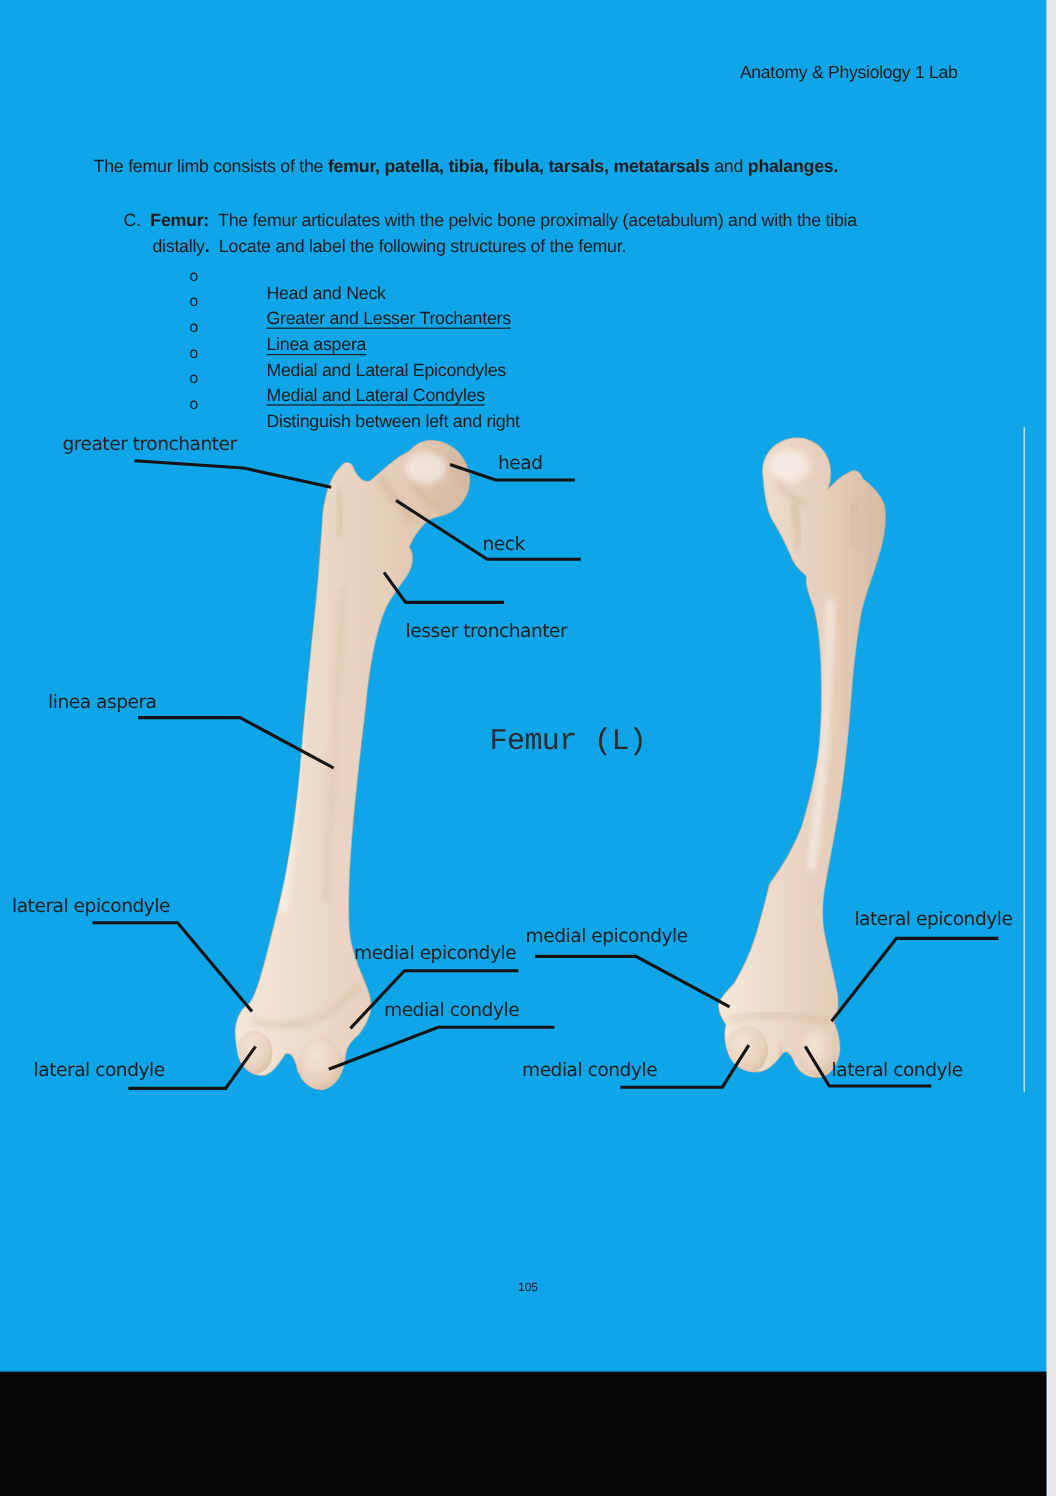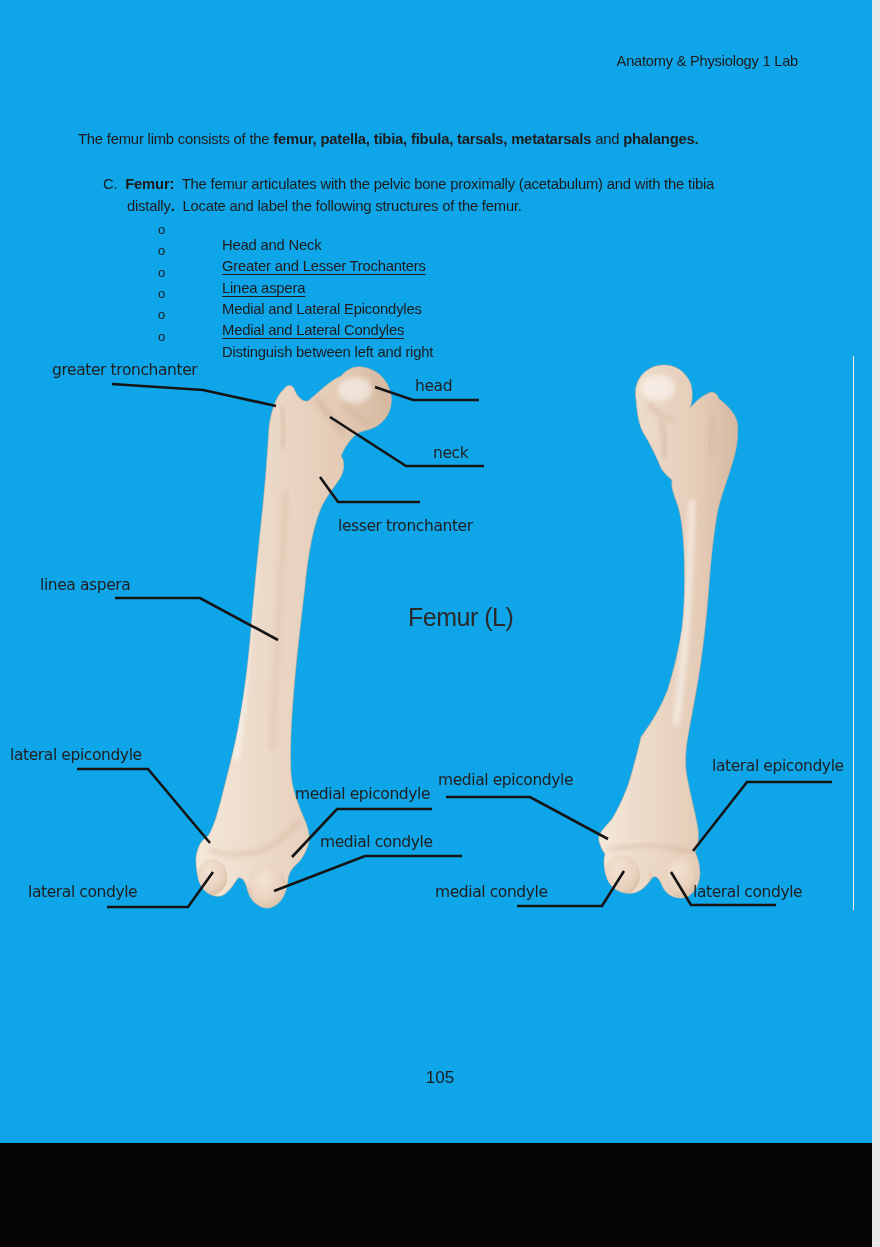--- a/index.html
+++ b/index.html
@@ -14,24 +14,24 @@
   .c-line1{left:103px;top:176px;font-size:14.8px;letter-spacing:-0.2px;white-space:pre;}
   .c-line2{left:127px;top:198px;font-size:14.8px;letter-spacing:-0.2px;white-space:pre;text-align:center;}
   .checklist{left:158px;top:219px;font-size:14.8px;letter-spacing:-0.2px;}
   .check-item{position:relative;height:21.35px;line-height:21.35px;white-space:nowrap;}
   .check-item .marker{position:absolute;left:0;top:0;font-size:13px;}
   .check-item .txt{position:absolute;left:23px;top:16px;margin-left:41px;}
   .figure{left:0;top:0;width:880px;height:1247px;}
   .fig-svg{position:absolute;left:0;top:0;}
   .fig-label{position:absolute;font-family:"DejaVu Sans",sans-serif;font-size:15.5px;
              letter-spacing:-0.4px;color:#1f1f1f;white-space:nowrap;text-align:center;}
-  .fig-caption{position:absolute;left:408px;top:603px;font-family:Liberation Sans, sans-serif;
+  .fig-caption{position:absolute;left:408px;top:603px;font-family:Liberation Mono, monospace;
                font-size:25px;letter-spacing:-0.5px;color:#2a2a2a;white-space:nowrap;}
   #leader-lines polyline{fill:none;stroke:#141414;stroke-width:2.6;}
-  .page-number{left:0;top:1068px;width:880px;text-align:center;font-size:17px;}
+  .page-number{left:0;top:1068px;width:880px;text-align:center;font-size:10px;}
   .footer-bar{left:0;top:1143px;width:880px;height:104px;background:#040404;}
 </style>
 </head>
 <body>
 
 <div class="page">
 
   <div class="abs header-right">Anatomy &amp; Physiology 1 Lab</div>
 
 
@@ -143,21 +143,21 @@
           <polyline points="832,782 747,782 693,851"></polyline>
           <polyline points="517,906 602,906 624,871"></polyline>
           <polyline points="776,905 691,905 671,872"></polyline>
         </g>
     </svg>
 
     <div id="fig-labels">
       <div class="fig-caption">Femur (L)</div>
     <div class="fig-label" style="left: 52px; top: 361px;">greater tronchanter</div>
         <div class="fig-label" style="left: 415px; top: 377px;">head</div>
-        <div class="fig-label" style="left: 402px; top: 444px; margin-left: 31px;">neck</div>
+        <div class="fig-label" style="left: 402px; top: 444px;">neck</div>
         <div class="fig-label" style="left: 338px; top: 477px; margin-top: 40px;">lesser tronchanter</div>
         <div class="fig-label" style="left: 40px; top: 576px;">linea aspera</div>
         <div class="fig-label" style="left: 10px; top: 746px;">lateral epicondyle</div>
         <div class="fig-label" style="left: 295px; top: 785px;">medial epicondyle</div>
         <div class="fig-label" style="left: 320px; top: 833px;">medial condyle</div>
         <div class="fig-label" style="left: 28px; top: 883px;">lateral condyle</div>
         <div class="fig-label" style="left: 438px; top: 771px;">medial epicondyle</div>
         <div class="fig-label" style="left: 712px; top: 757px;">lateral epicondyle</div>
         <div class="fig-label" style="left: 435px; top: 883px;">medial condyle</div>
         <div class="fig-label" style="left: 693px; top: 883px;">lateral condyle</div>

